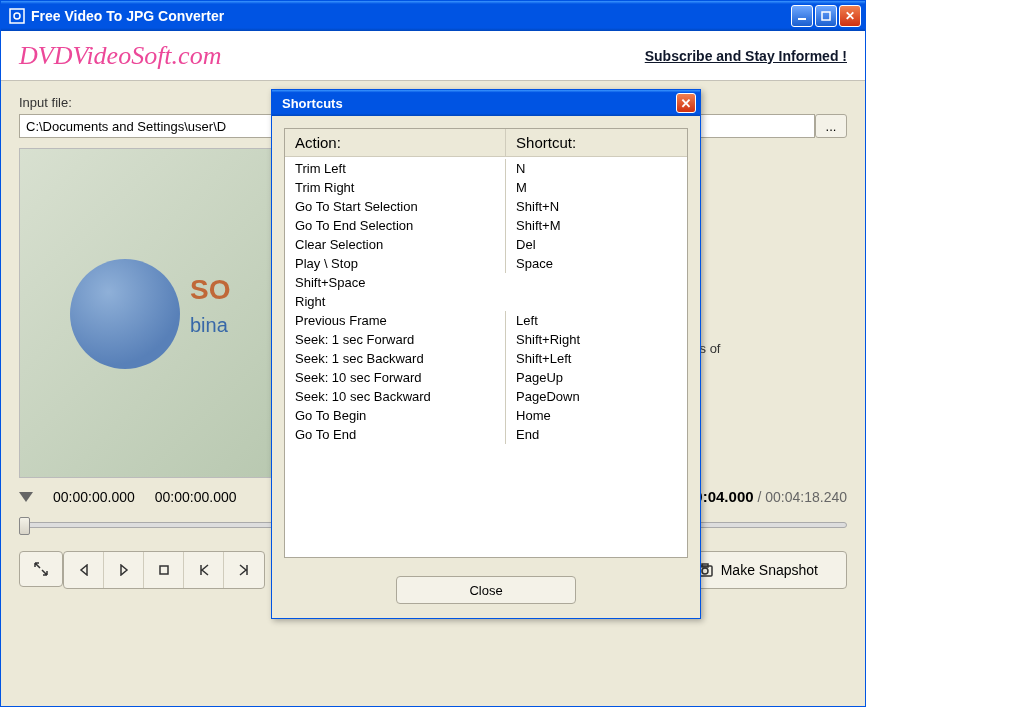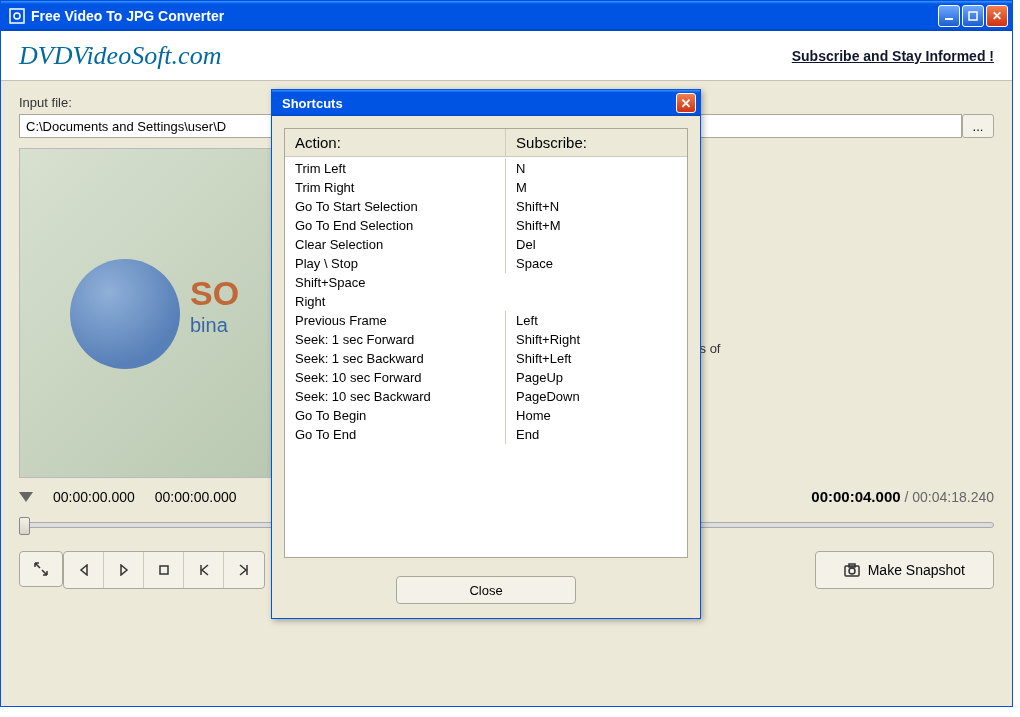--- a/index.html
+++ b/index.html
@@ -1,43 +1,43 @@
 <!DOCTYPE html>
 <html><head>
 <meta charset="utf-8">
 <style>
 * { box-sizing: border-box; margin: 0; padding: 0; font-family: Tahoma, Arial, sans-serif; }
 body { width: 1020px; height: 717px; background: #fff; overflow: hidden; }
 
-.window { width: 1013px; height: 707px; border: 1px solid #0054e3; background: #ece9d8; position: relative; }
+.window { width: 866px; height: 707px; border: 1px solid #0054e3; background: #ece9d8; position: relative; }
 .titlebar { height: 30px; background: linear-gradient(to bottom, #3a95ff 0%, #0054e3 10%, #0054e3 90%, #0046bb 100%); display: flex; align-items: center; padding: 0 4px 0 8px; color: #fff; font-size: 14px; font-weight: bold; }
 .titlebar .icon { width: 16px; height: 16px; margin-right: 6px; display: inline-flex; align-items: center; justify-content: center; }
 .titlebar .spacer { flex: 1; }
 .tb-btn { width: 22px; height: 22px; margin-left: 2px; border: 1px solid #fff; border-radius: 3px; display: flex; align-items: center; justify-content: center; font-size: 12px; font-weight: bold; color: #fff; }
 .tb-min { background: linear-gradient(#6fa8ff,#1a5fd0); }
 .tb-max { background: linear-gradient(#6fa8ff,#1a5fd0); }
 .tb-close { background: linear-gradient(#f08050,#d03010); }
 
 .header { height: 50px; background: #fff; display: flex; align-items: center; padding: 0 18px; border-bottom: 1px solid #c5c2b8; }
-.brand { font-family: Georgia, 'Times New Roman', serif; font-size: 26px; font-style: italic; color: #0369a1; }
+.brand { font-family: Georgia, 'Times New Roman', serif; font-size: 26px; font-style: italic; color: #ec4899; }
 .header .spacer { flex: 1; }
 .subscribe { color: #0f172a; font-weight: bold; font-size: 14px; text-decoration: underline; }
 
 .content { position: relative; padding: 14px 18px; height: calc(100% - 80px); }
 
 .input-row { margin-bottom: 10px; }
 .input-label { font-size: 13px; color: #333; margin-bottom: 4px; }
 .input-line { display: flex; gap: 0; align-items: flex-start; }
 .path-input { flex: 1; height: 24px; border: 1px solid #aca899; background: #fff; padding: 0 6px; font-size: 13px; }
 .browse-btn { width: 32px; height: 24px; border: 1px solid #aca899; background: #f4f2e8; border-radius: 3px; display: flex; align-items: center; justify-content: center; font-size: 13px; }
 
 .main-area { display: flex; gap: 16px; margin-top: 8px; }
 .preview { width: 270px; height: 330px; background: linear-gradient(135deg,#d8e0d0 0%,#c8d4c0 50%,#b8c8b0 100%); position: relative; overflow: hidden; border: 1px solid #bbb; }
 .preview .logo-circle { position: absolute; left: 50px; top: 110px; width: 110px; height: 110px; border-radius: 50%; background: radial-gradient(circle at 35% 30%, #8fb0d8 0%, #5880b8 70%); }
-.preview .so { position: absolute; left: 170px; top: 125px; font-size: 34px; font-weight: bold; color: #c06838; }
+.preview .so { position: absolute; left: 170px; top: 125px; font-size: 28px; font-weight: bold; color: #c06838; }
 .preview .bina { position: absolute; left: 170px; top: 165px; font-size: 20px; color: #3868a8; }
 
 .options { flex: 1; padding-top: 2px; }
 .opt-row { display: flex; align-items: center; gap: 8px; margin-bottom: 18px; font-size: 13px; }
 .checkbox { width: 18px; height: 18px; border: 1px solid #7f9db9; background: #fff; display: flex; align-items: center; justify-content: center; color: #1a5fd0; font-size: 14px; font-weight: bold; }
 .hint { font-size: 13px; color: #333; line-height: 1.4; }
 
 .time-row { display: flex; align-items: center; gap: 20px; font-size: 14px; margin-top: 10px; }
 .time-row .marker { width: 0; height: 0; border-left: 7px solid transparent; border-right: 7px solid transparent; border-top: 10px solid #666; }
 .time-right { margin-left: auto; }
@@ -201,21 +201,21 @@
   <div class="modal">
     <div class="modal-title">
       <span>Shortcuts</span>
       <span class="spacer"></span>
       <div class="modal-close">✕</div>
     </div>
     <div class="modal-body">
       <div class="sc-table">
         <div class="sc-header">
           <div class="sc-col-action">Action:</div>
-          <div class="sc-col-shortcut">Subscribe:</div>
+          <div class="sc-col-shortcut">Shortcut:</div>
         </div>
         <div class="sc-rows" id="sc-rows">
             <div class="sc-row">
               <div class="sc-col-action">Trim Left</div>
               <div class="sc-col-shortcut">N</div>
             </div>
             <div class="sc-row">
               <div class="sc-col-action">Trim Right</div>
               <div class="sc-col-shortcut">M</div>
             </div>

